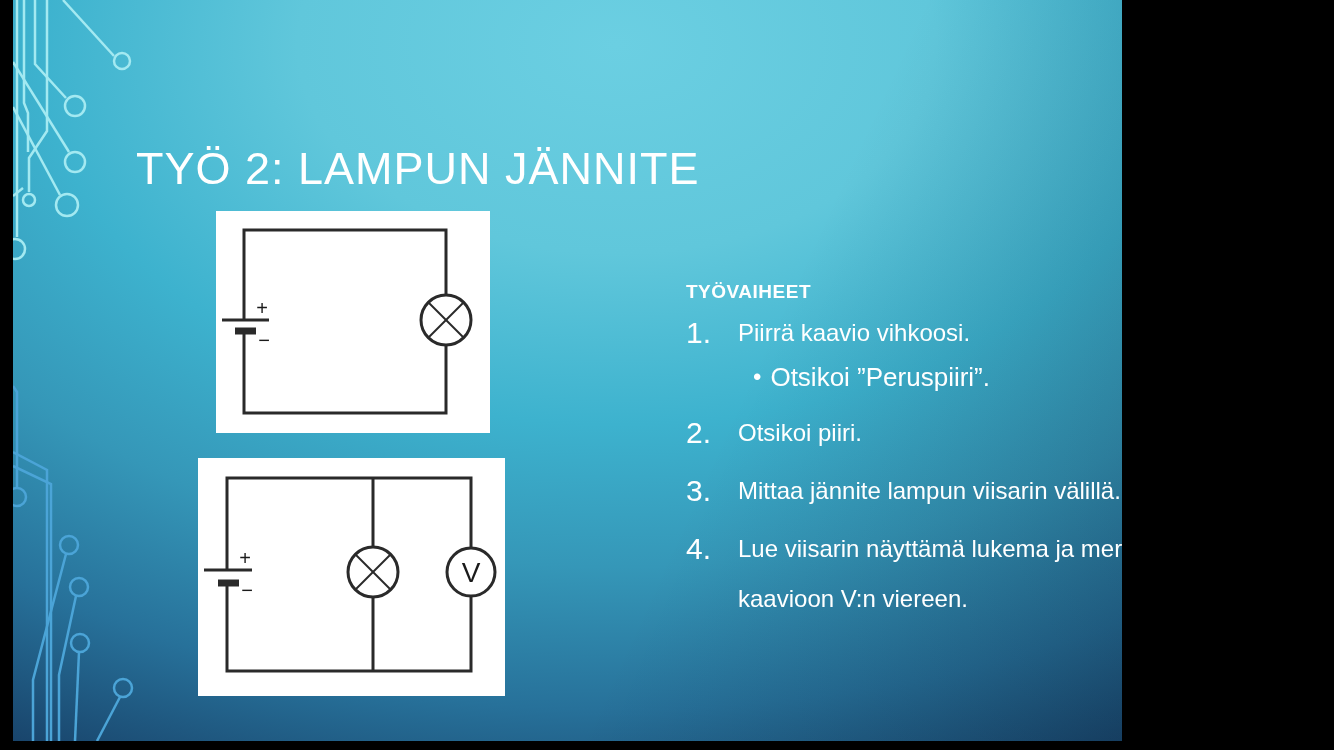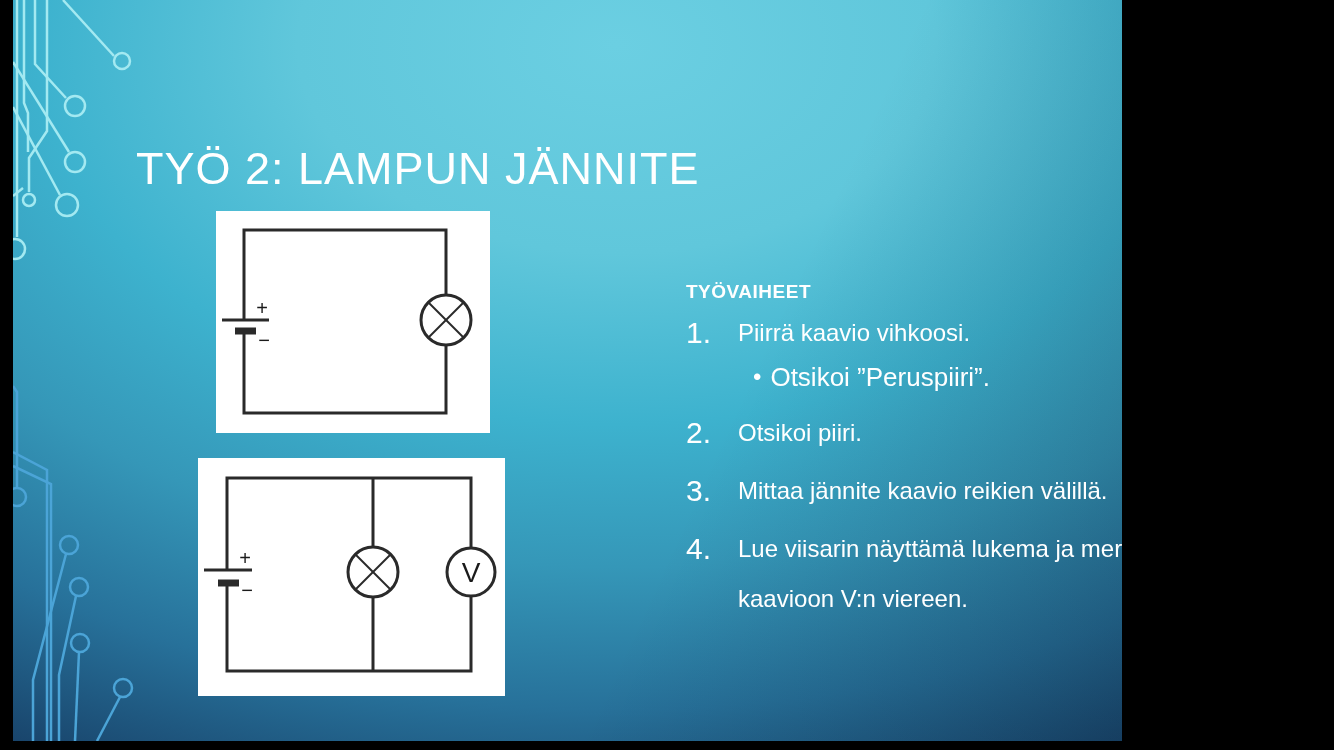--- a/index.html
+++ b/index.html
@@ -133,21 +133,21 @@
       <span class="txt">Otsikoi ”Peruspiiri”.</span>
     </div>
 
     <div class="step step2">
       <span class="num">2.</span>
       <span class="txt">Otsikoi piiri.</span>
     </div>
 
     <div class="step step3">
       <span class="num">3.</span>
-      <span class="txt">Mittaa jännite kaavio reikien välillä.</span>
+      <span class="txt">Mittaa jännite lampun viisarin välillä.</span>
     </div>
 
     <div class="step step4">
       <span class="num">4.</span>
       <span class="txt">Lue viisarin näyttämä lukema ja merkkaa kaavioon V:n viereen.</span>
     </div>
 
   </div>
 </div>
 

